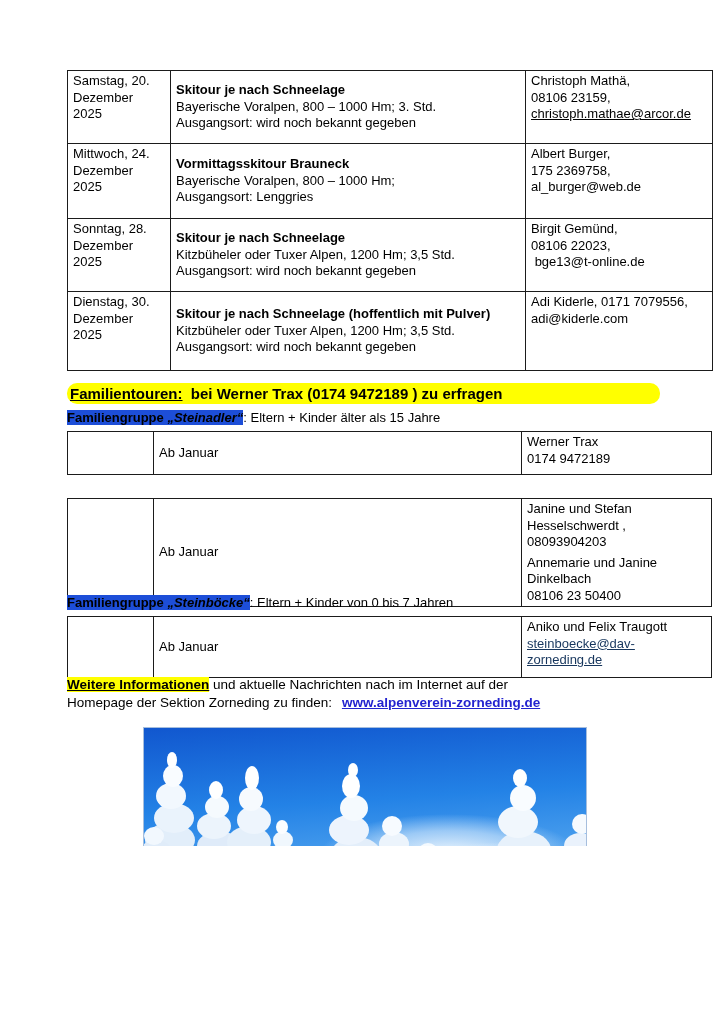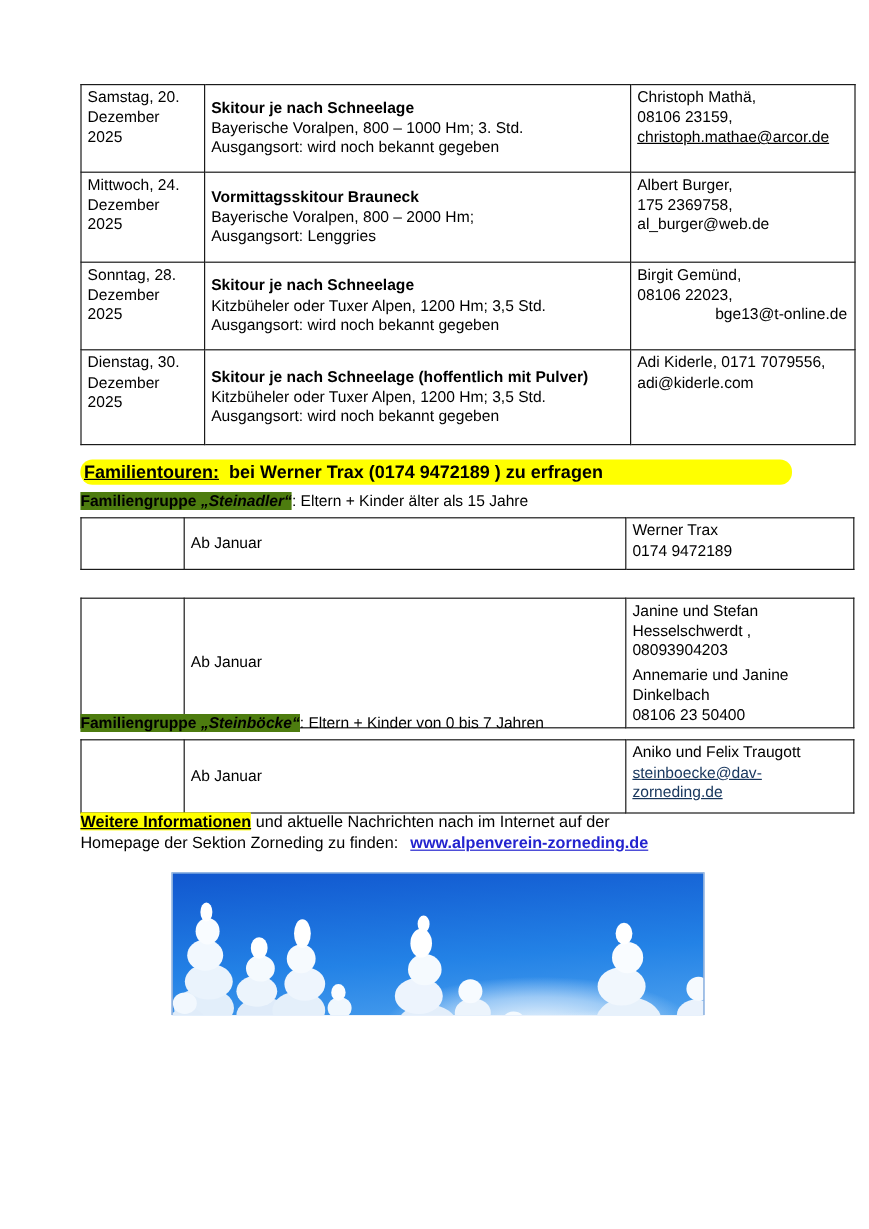--- a/index.html
+++ b/index.html
@@ -9,24 +9,24 @@
   td{border:1.5px solid #1b1b1b;padding:2px 6px 2px 5px;font-size:13px;line-height:16.5px;
      vertical-align:top;overflow:hidden;}
   .tours{left:67px;top:70px;width:609px;}
   .tours .c-date{width:91px;}
   .tours .c-desc{width:343px;vertical-align:middle;}
   .tours .c-contact{width:175px;}
   .r1 td{height:68px;} .r2 td{height:70px;} .r3 td{height:68px;} .r4 td{height:74px;}
   .title{font-weight:bold;}
   .u{text-decoration:underline;}
   .break{overflow-wrap:break-word;word-break:break-all;}
-  .pre{white-space:pre-wrap;text-align:right;}
+  .pre{white-space:pre-wrap;}
   .mt{margin-top:4px;}
   .hl-yellow{background:#ffff00;}
-  .hl-green{background:#4d7c0f;}
+  .hl-green{background:#1d4ed8;}
   .main-head{position:absolute;left:67px;top:383px;width:590px;height:21px;
              background:#ffff00;font-size:15px;font-weight:bold;line-height:21px;padding-left:3px;border-radius:10px;}
   .grp-head{position:absolute;left:67px;font-size:13px;line-height:17px;}
   .grp-head .bold{font-weight:bold;}
   .grp-name{font-weight:bold;font-style:italic;}
   .gh1{top:409px;} .gh2{top:476px;} .gh3{top:594px;}
   .fam{left:67px;width:608px;}
   .fam .c1{width:74px;} .fam .c2{width:356px;vertical-align:middle;} .fam .c3{width:178px;}
   .t-g1{top:431px;} .t-g1 td{height:38px;}
   .t-g2{top:498px;} .t-g2 td{height:92px;}
@@ -55,21 +55,21 @@
       <td class="c-contact">
         <div>Christoph Mathä,</div>
         <div>08106 23159,</div>
         <div class="u break">christoph.mathae@arcor.de</div>
       </td>
     </tr>
     <tr class="r2">
       <td class="c-date">Mittwoch, 24. Dezember 2025</td>
       <td class="c-desc">
         <div class="title">Vormittagsskitour Brauneck</div>
-        <div>Bayerische Voralpen, 800 – 2000 Hm;</div>
+        <div>Bayerische Voralpen, 800 – 1000 Hm;</div>
         <div>Ausgangsort: Lenggries</div>
       </td>
       <td class="c-contact">
         <div>Albert Burger,</div>
         <div>175 2369758,</div>
         <div>al_burger@web.de</div>
       </td>
     </tr>
     <tr class="r3">
       <td class="c-date">Sonntag, 28. Dezember 2025</td>

